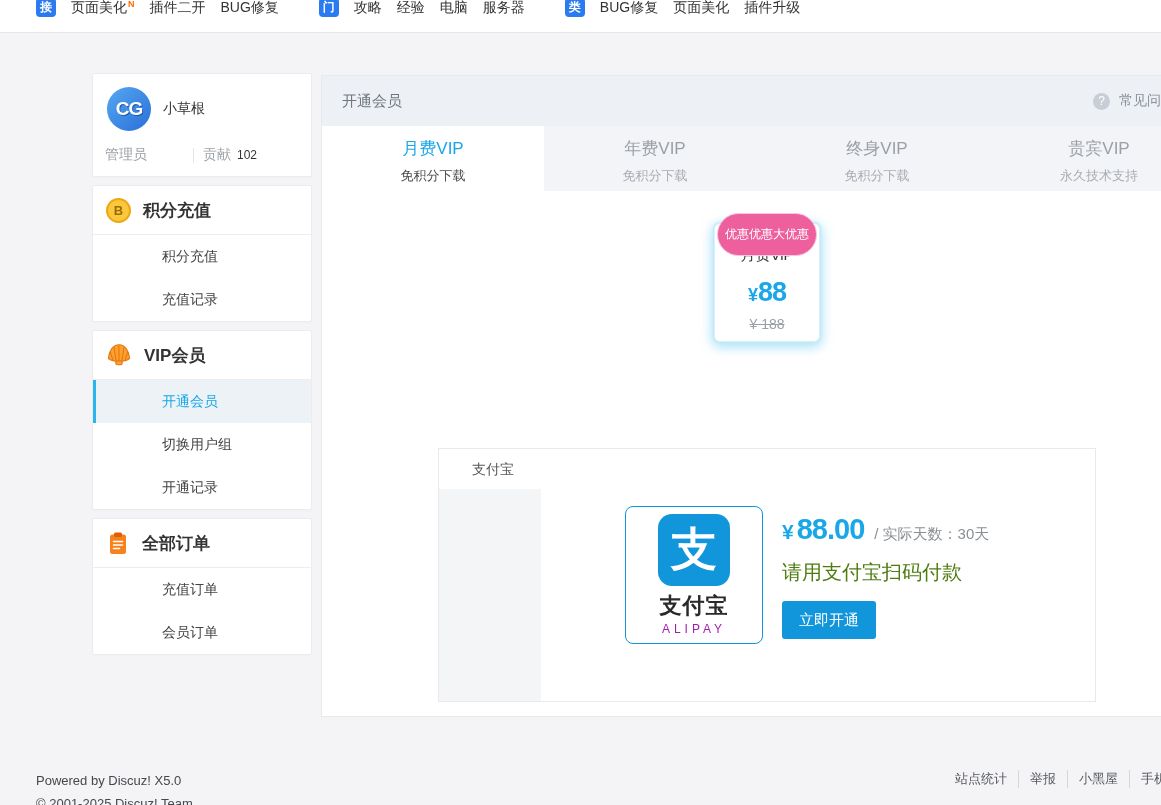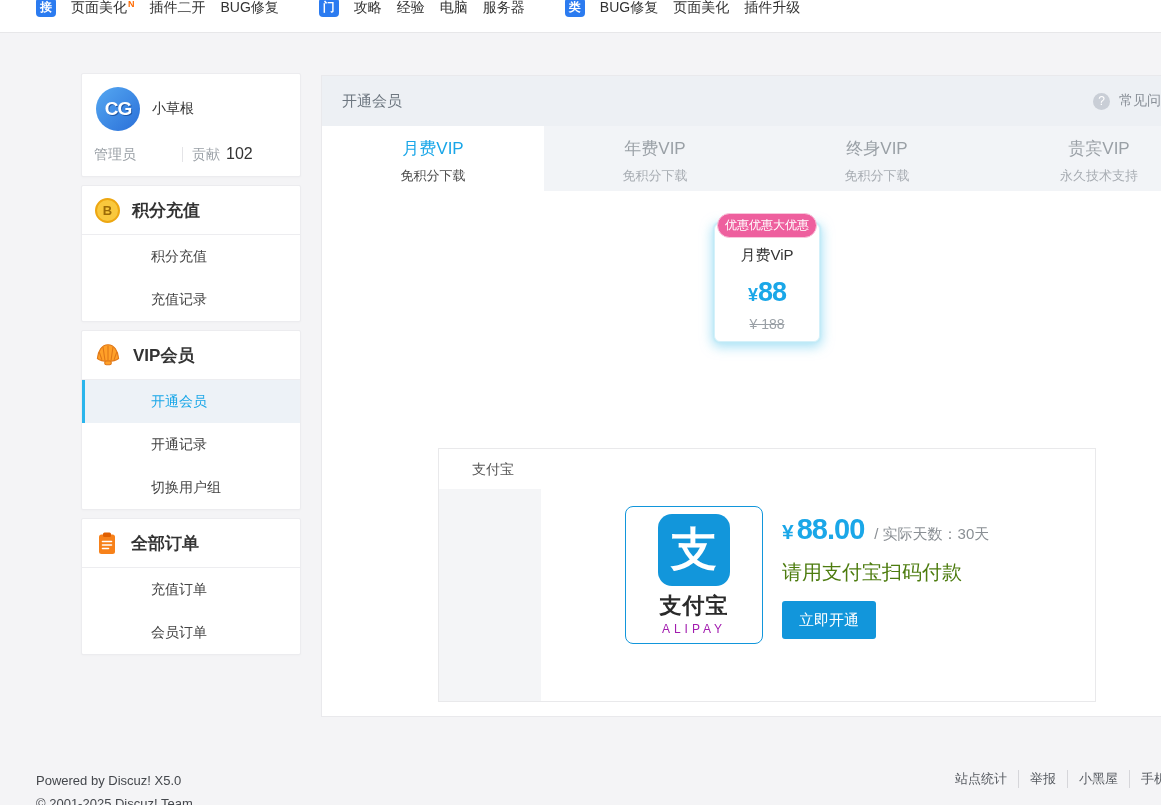--- a/index.html
+++ b/index.html
@@ -12,33 +12,33 @@
   
   .topnav{position:absolute;top:0;left:0;width:100%;height:33px;background:#fff;
     border-bottom:1px solid #e7e7e9;box-sizing:border-box;display:flex;align-items:flex-start;
     padding-left:36px;gap:40px;overflow:hidden;}
   .nav-group{display:flex;align-items:flex-start;gap:15px;margin-top:-2px;}
   .nav-ico{width:20px;height:19px;border-radius:4px;background:#2b7bf0;color:#fff;
     font-size:12px;font-weight:bold;display:flex;align-items:center;justify-content:center;flex:0 0 auto;}
   .nav-link{font-size:14px;color:#333;line-height:19px;white-space:nowrap;cursor:pointer;position:relative;}
   .nav-badge{color:#ff6a00;font-size:9px;font-weight:bold;position:relative;top:-5px;margin-left:1px;}
   
-  .sidebar{position:absolute;left:81px;top:73px;width:220px;display:flex;flex-direction:column;gap:8px;}
+  .sidebar{position:absolute;left:92px;top:73px;width:220px;display:flex;flex-direction:column;gap:8px;}
   .card{background:#fff;border:1px solid #ececef;border-radius:2px;box-sizing:border-box;box-shadow:0 1px 2px rgba(0,0,0,.02);}
   .profile{height:104px;position:relative;}
   .profile-top{display:flex;align-items:center;padding:13px 12px 0 14px;}
   .avatar{width:44px;height:44px;border-radius:50%;background:linear-gradient(135deg,#55a8f2,#2a6fd8);
     color:#fff;font-weight:800;font-size:19px;display:flex;align-items:center;justify-content:center;
     letter-spacing:-1px;text-shadow:1px 1px 0 #1d57a8;flex:0 0 auto;}
   .profile-name{margin-left:12px;font-size:14px;color:#333;}
   .profile-bottom{position:absolute;left:12px;right:12px;bottom:12px;display:flex;align-items:baseline;font-size:14px;}
   .role{color:#9aa0a6;flex:0 0 88px;font-family:Liberation Serif, serif;}
   .vdiv{width:1px;height:15px;background:#e4e4e7;align-self:center;margin-right:9px;}
   .contrib-label{color:#9aa0a6;margin-right:6px;}
-  .contrib-value{color:#333;font-size:16px;}
+  .contrib-value{color:#333;font-size:12px;}
   .menu-head{height:48px;display:flex;align-items:center;padding-left:13px;border-bottom:1px solid #ededf0;}
   .menu-title{font-size:17px;font-weight:bold;color:#333;margin-left:12px;}
   .menu-item{height:43px;line-height:43px;padding-left:69px;font-size:14px;color:#444;cursor:pointer;}
   .menu-item.active{background:#edf2f7;border-left:3px solid #2ab5ec;padding-left:66px;color:#1aa7e8;}
   .coin{width:25px;height:25px;border-radius:50%;background:#f9c83d;border:2px solid #eda712;
     color:#9c6b07;font-weight:bold;font-size:13px;display:flex;align-items:center;justify-content:center;box-sizing:border-box;}
   
   .panel{position:absolute;left:321px;top:75px;width:890px;height:642px;background:#fff;
     border:1px solid #e9e9ec;box-sizing:border-box;}
   .panel-head{height:50px;background:#edf0f4;display:flex;align-items:center;padding:0 20px;position:relative;}
@@ -53,21 +53,21 @@
   .tab-sub{font-size:13px;color:#a8adb3;margin-top:7px;}
   .tab.active{background:#fff;}
   .tab.active .tab-title{color:#19a6e8;}
   .tab.active .tab-sub{color:#4a4a4a;}
   .content{position:relative;height:527px;}
   
   .price-card{position:absolute;left:392px;top:32px;width:104px;height:117px;background:#fff;border-radius:6px;
     border:1px solid #d5f1fa;box-shadow:0 0 2px 1px #bfeaf6,0 3px 12px 2px rgba(110,205,238,.6);
     text-align:center;cursor:pointer;}
   .price-badge{position:absolute;top:-11px;left:50%;transform:translateX(-50%);background:#ee5f9e;
-    border:1px solid #f9c6dc;color:#fff;font-size:12px;padding:3px 7px;border-radius:999px;white-space:nowrap;}
+    border:1px solid #f9c6dc;color:#fff;font-size:12px;padding:12px 7px;border-radius:999px;white-space:nowrap;}
   .price-title{margin-top:22px;font-size:15px;color:#333;}
   .price-main{margin-top:12px;color:#1aa7e8;font-weight:bold;}
   .price-cur{font-size:18px;}
   .price-amt{font-size:27px;letter-spacing:-1px;}
   .price-orig{margin-top:8px;font-size:14px;color:#9aa0a6;text-decoration:line-through;}
   
   .paybox{position:absolute;left:116px;top:213px;width:658px;height:254px;border:1px solid #e9e9eb;
     background:#fff;box-sizing:border-box;margin-top:44px;}
   .pay-tab{position:absolute;left:0;top:0;width:102px;height:40px;line-height:40px;padding-left:33px;
     font-size:14px;color:#555;box-sizing:border-box;cursor:pointer;background:#fff;z-index:2;}
@@ -147,22 +147,22 @@
       <span>
         <svg width="26" height="24" viewBox="0 0 24 22">
           <path d="M12 1.5 C6.2 1.5 2.8 7.5 2.2 14.2 C6.5 17.6 17.5 17.6 21.8 14.2 C21.2 7.5 17.8 1.5 12 1.5 Z" fill="#ffa028" stroke="#e07818" stroke-width="1"></path>
           <path d="M12 2.5 L12 16 M7.4 3.6 L9.2 16 M16.6 3.6 L14.8 16 M3.8 8 L6.4 15.4 M20.2 8 L17.6 15.4" stroke="#e07818" stroke-width="1" fill="none"></path>
           <rect x="9" y="16.5" width="6" height="3.5" rx="1.5" fill="#ffa028" stroke="#e07818" stroke-width="1"></rect>
         </svg>
       </span>
       <span class="menu-title">VIP会员</span>
     </div>
     <div class="menu-item active">开通会员</div>
+    <div class="menu-item">切换用户组</div>
     <div class="menu-item">开通记录</div>
-    <div class="menu-item">切换用户组</div>
   </div>
 
   <div class="card">
     <div class="menu-head">
       <span>
         <svg width="24" height="25" viewBox="0 0 24 25">
           <rect x="4" y="3.5" width="16" height="19.5" rx="2.5" fill="#f7811a"></rect>
           <rect x="8" y="1.5" width="8" height="4.5" rx="1.5" fill="#e05e00"></rect>
           <path d="M7.5 10.5 H16.5 M7.5 14 H16.5 M7.5 17.5 H13.5" stroke="#fff" stroke-width="1.6" stroke-linecap="round"></path>
         </svg>

